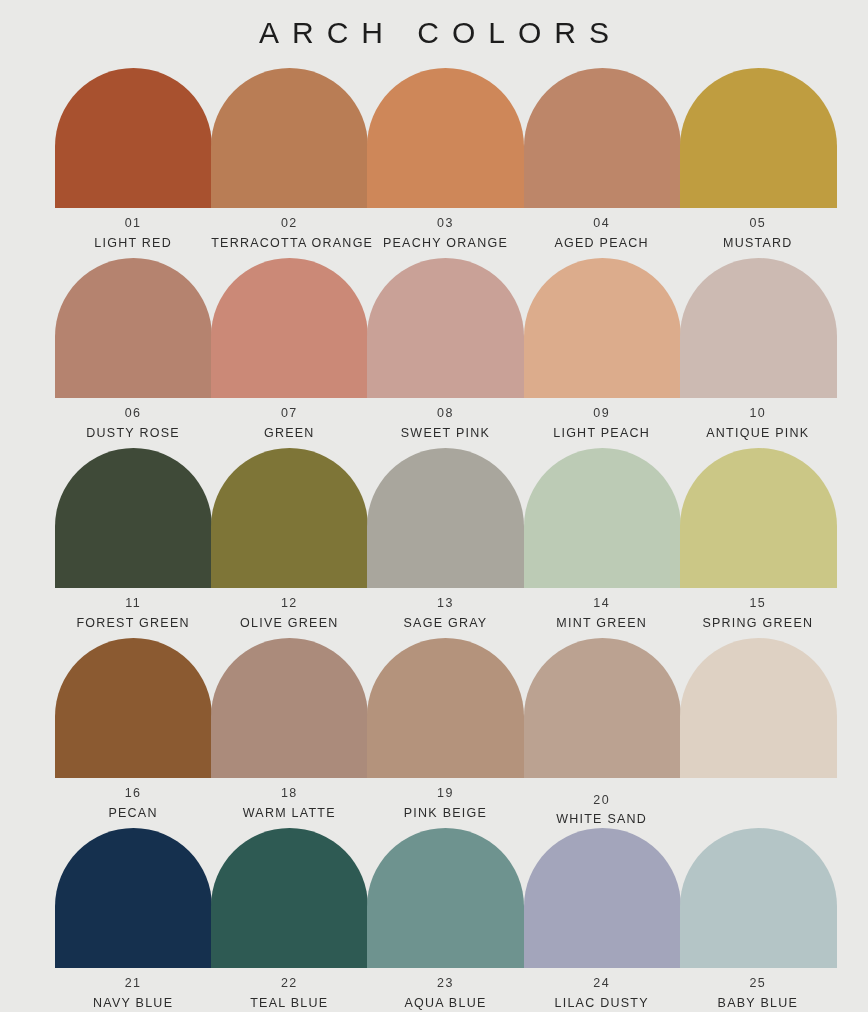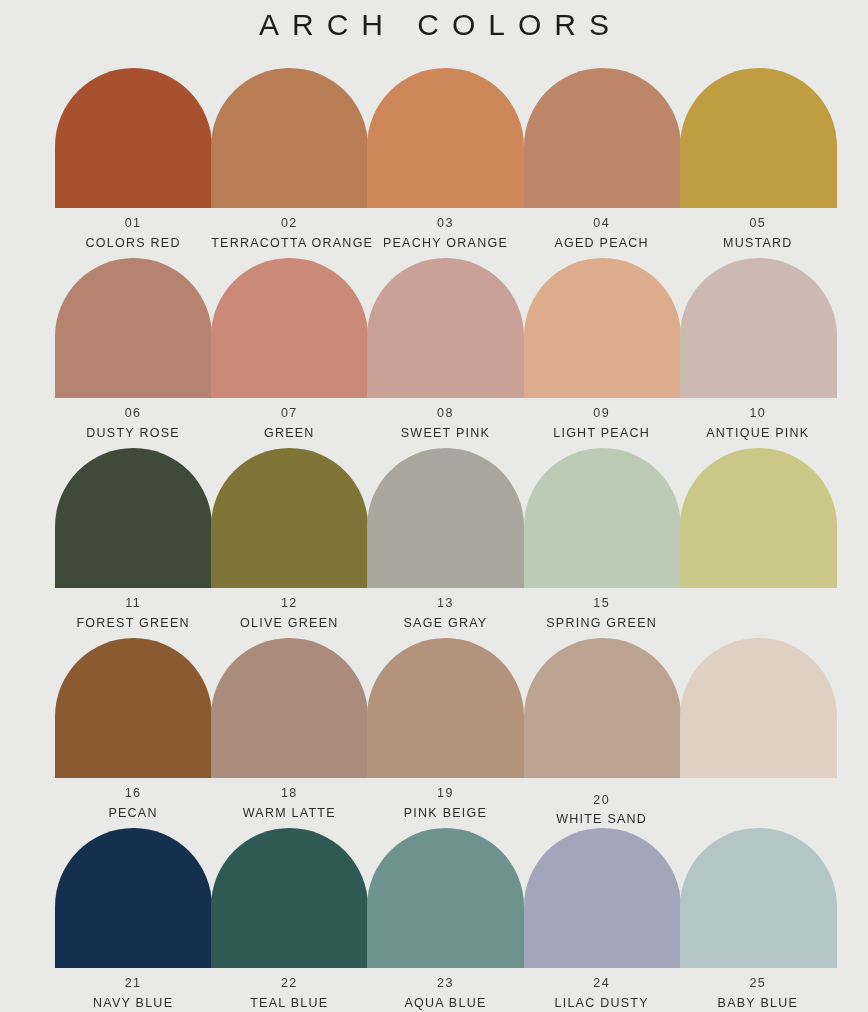--- a/index.html
+++ b/index.html
@@ -22,21 +22,21 @@
     background: #e9e9e7;
     position: relative;
     box-sizing: border-box;
   }
   .title {
     text-align: center;
     font-size: 30px;
     letter-spacing: 13px;
     font-weight: 400;
     color: #1d1d1d;
-    padding-top: 6px;
+    padding-top: 14px;
     padding-left: 13px;
     line-height: 38px;
     font-family: "Liberation Sans", sans-serif;
   }
   .rows {
     position: absolute;
     top: 68px;
     left: 55px;
     width: 781px;
   }
@@ -118,21 +118,21 @@
         <div class="swatch-wrap">
           <div class="arch" style="background: rgb(189, 134, 105);"></div>
         </div>
         <div class="swatch-wrap">
           <div class="arch" style="background: rgb(191, 157, 64);"></div>
         </div>
       </div>
       <div class="labels">
         <div class="label-cell">
           <span class="label-num">01</span>
-          <span class="label-name">COLORS RED</span>
+          <span class="label-name">LIGHT RED</span>
         </div>
         <div class="label-cell">
           <span class="label-num">02</span>
           <span class="label-name">TERRACOTTA ORANGE</span>
         </div>
         <div class="label-cell">
           <span class="label-num">03</span>
           <span class="label-name">PEACHY ORANGE</span>
         </div>
         <div class="label-cell">
@@ -213,20 +213,24 @@
         </div>
         <div class="label-cell">
           <span class="label-num">12</span>
           <span class="label-name">OLIVE GREEN</span>
         </div>
         <div class="label-cell">
           <span class="label-num">13</span>
           <span class="label-name">SAGE GRAY</span>
         </div>
         <div class="label-cell">
+          <span class="label-num">14</span>
+          <span class="label-name">MINT GREEN</span>
+        </div>
+        <div class="label-cell">
           <span class="label-num">15</span>
           <span class="label-name">SPRING GREEN</span>
         </div>
       </div>
     </div>
 
     <div class="row row-4">
       <div class="swatches">
         <div class="swatch-wrap">
           <div class="arch" style="background: rgb(139, 90, 49);"></div>

